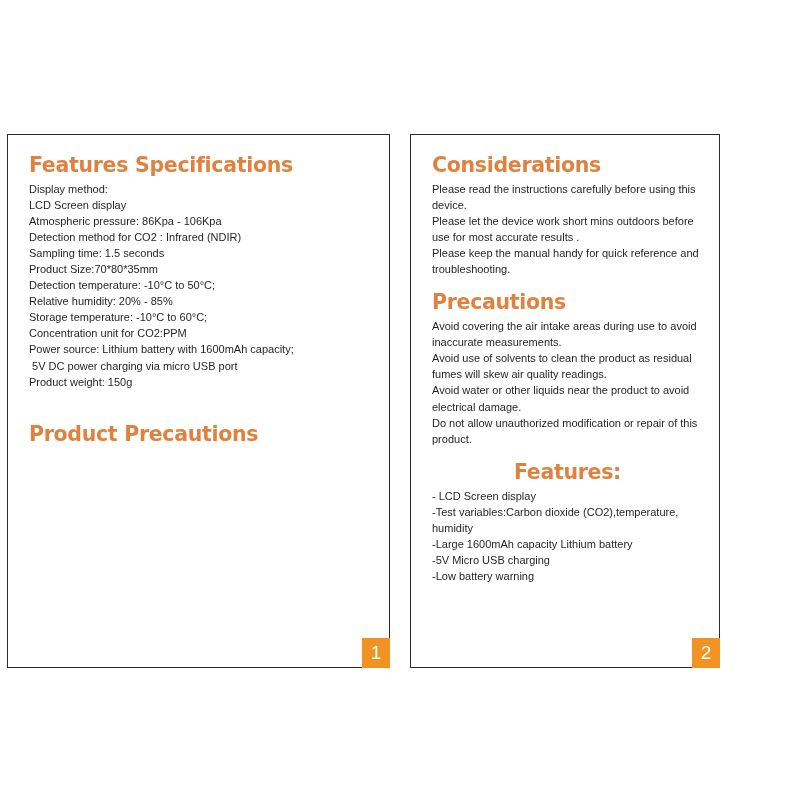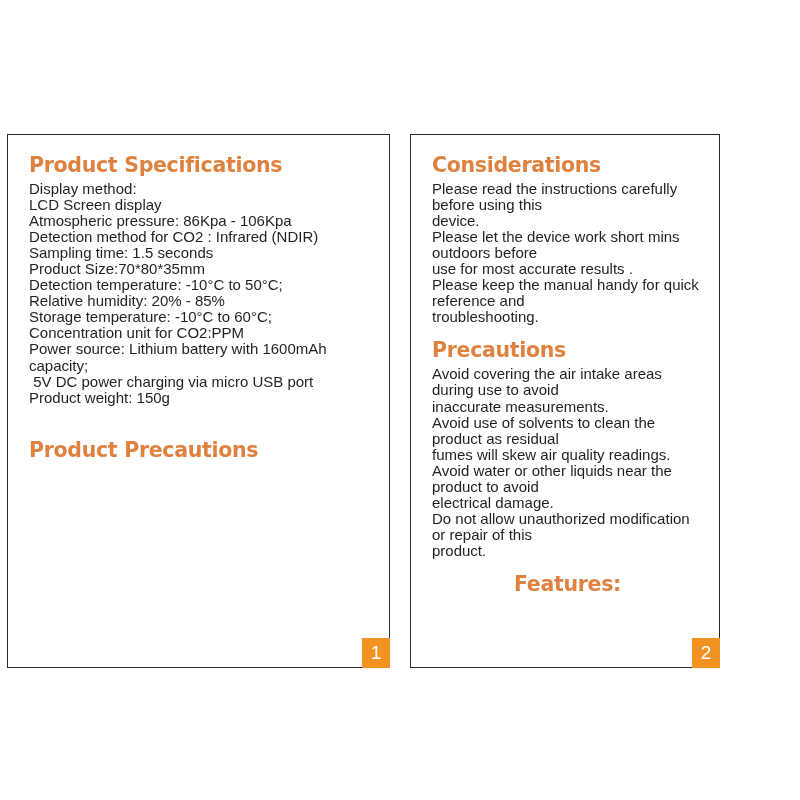--- a/index.html
+++ b/index.html
@@ -62,21 +62,21 @@
     letter-spacing: -0.3px;
     line-height: 26px;
     white-space: nowrap;
   }
 
   .body-block {
     margin: 0;
     padding: 0;
     color: #231f20;
     font-family: "Liberation Sans", sans-serif;
-    font-size: 15px;
+    font-size: 11px;
     line-height: 16.05px;
     white-space: pre-wrap;
   }
 
   .gap-lg { height: 31px; }
   .gap-md { height: 12px; }
   .gap-sm { height: 3px; }
 
   .heading-indent-1 { padding-left: 2px; }
   .heading-indent-2 { padding-left: 6px; text-align: center; }
@@ -97,21 +97,21 @@
   }
 </style>
 </head>
 <body>
 
 <div class="sheet">
 
   <div class="panel" id="panel-left">
     <div class="panel-body">
 
-      <h2 class="section-heading heading-indent-1">Product Specifications</h2>
+      <h2 class="section-heading heading-indent-1">Features Specifications</h2>
       <div class="gap-sm"></div>
       <p class="body-block">Display method:
 LCD Screen display
 Atmospheric pressure: 86Kpa - 106Kpa
 Detection method for CO2 : Infrared (NDIR)
 Sampling time: 1.5 seconds
 Product Size:70*80*35mm
 Detection temperature: -10°C to 50°C;
 Relative humidity: 20% - 85%
 Storage temperature: -10°C to 60°C;
@@ -152,19 +152,25 @@
 fumes will skew air quality readings.
 Avoid water or other liquids near the product to avoid
 electrical damage.
 Do not allow unauthorized modification or repair of this
 product.</p>
 
       <div class="gap-md"></div>
 
       <h2 class="section-heading heading-indent-2">Features:</h2>
       <div class="gap-sm"></div>
+      <p class="body-block">- LCD Screen display
+-Test variables:Carbon dioxide (CO2),temperature,
+humidity
+-Large 1600mAh capacity Lithium battery
+-5V Micro USB charging
+-Low battery warning</p>
 
     </div>
 
     <div class="page-badge">2</div>
   </div>
 
 </div>
 
 </body></html>

